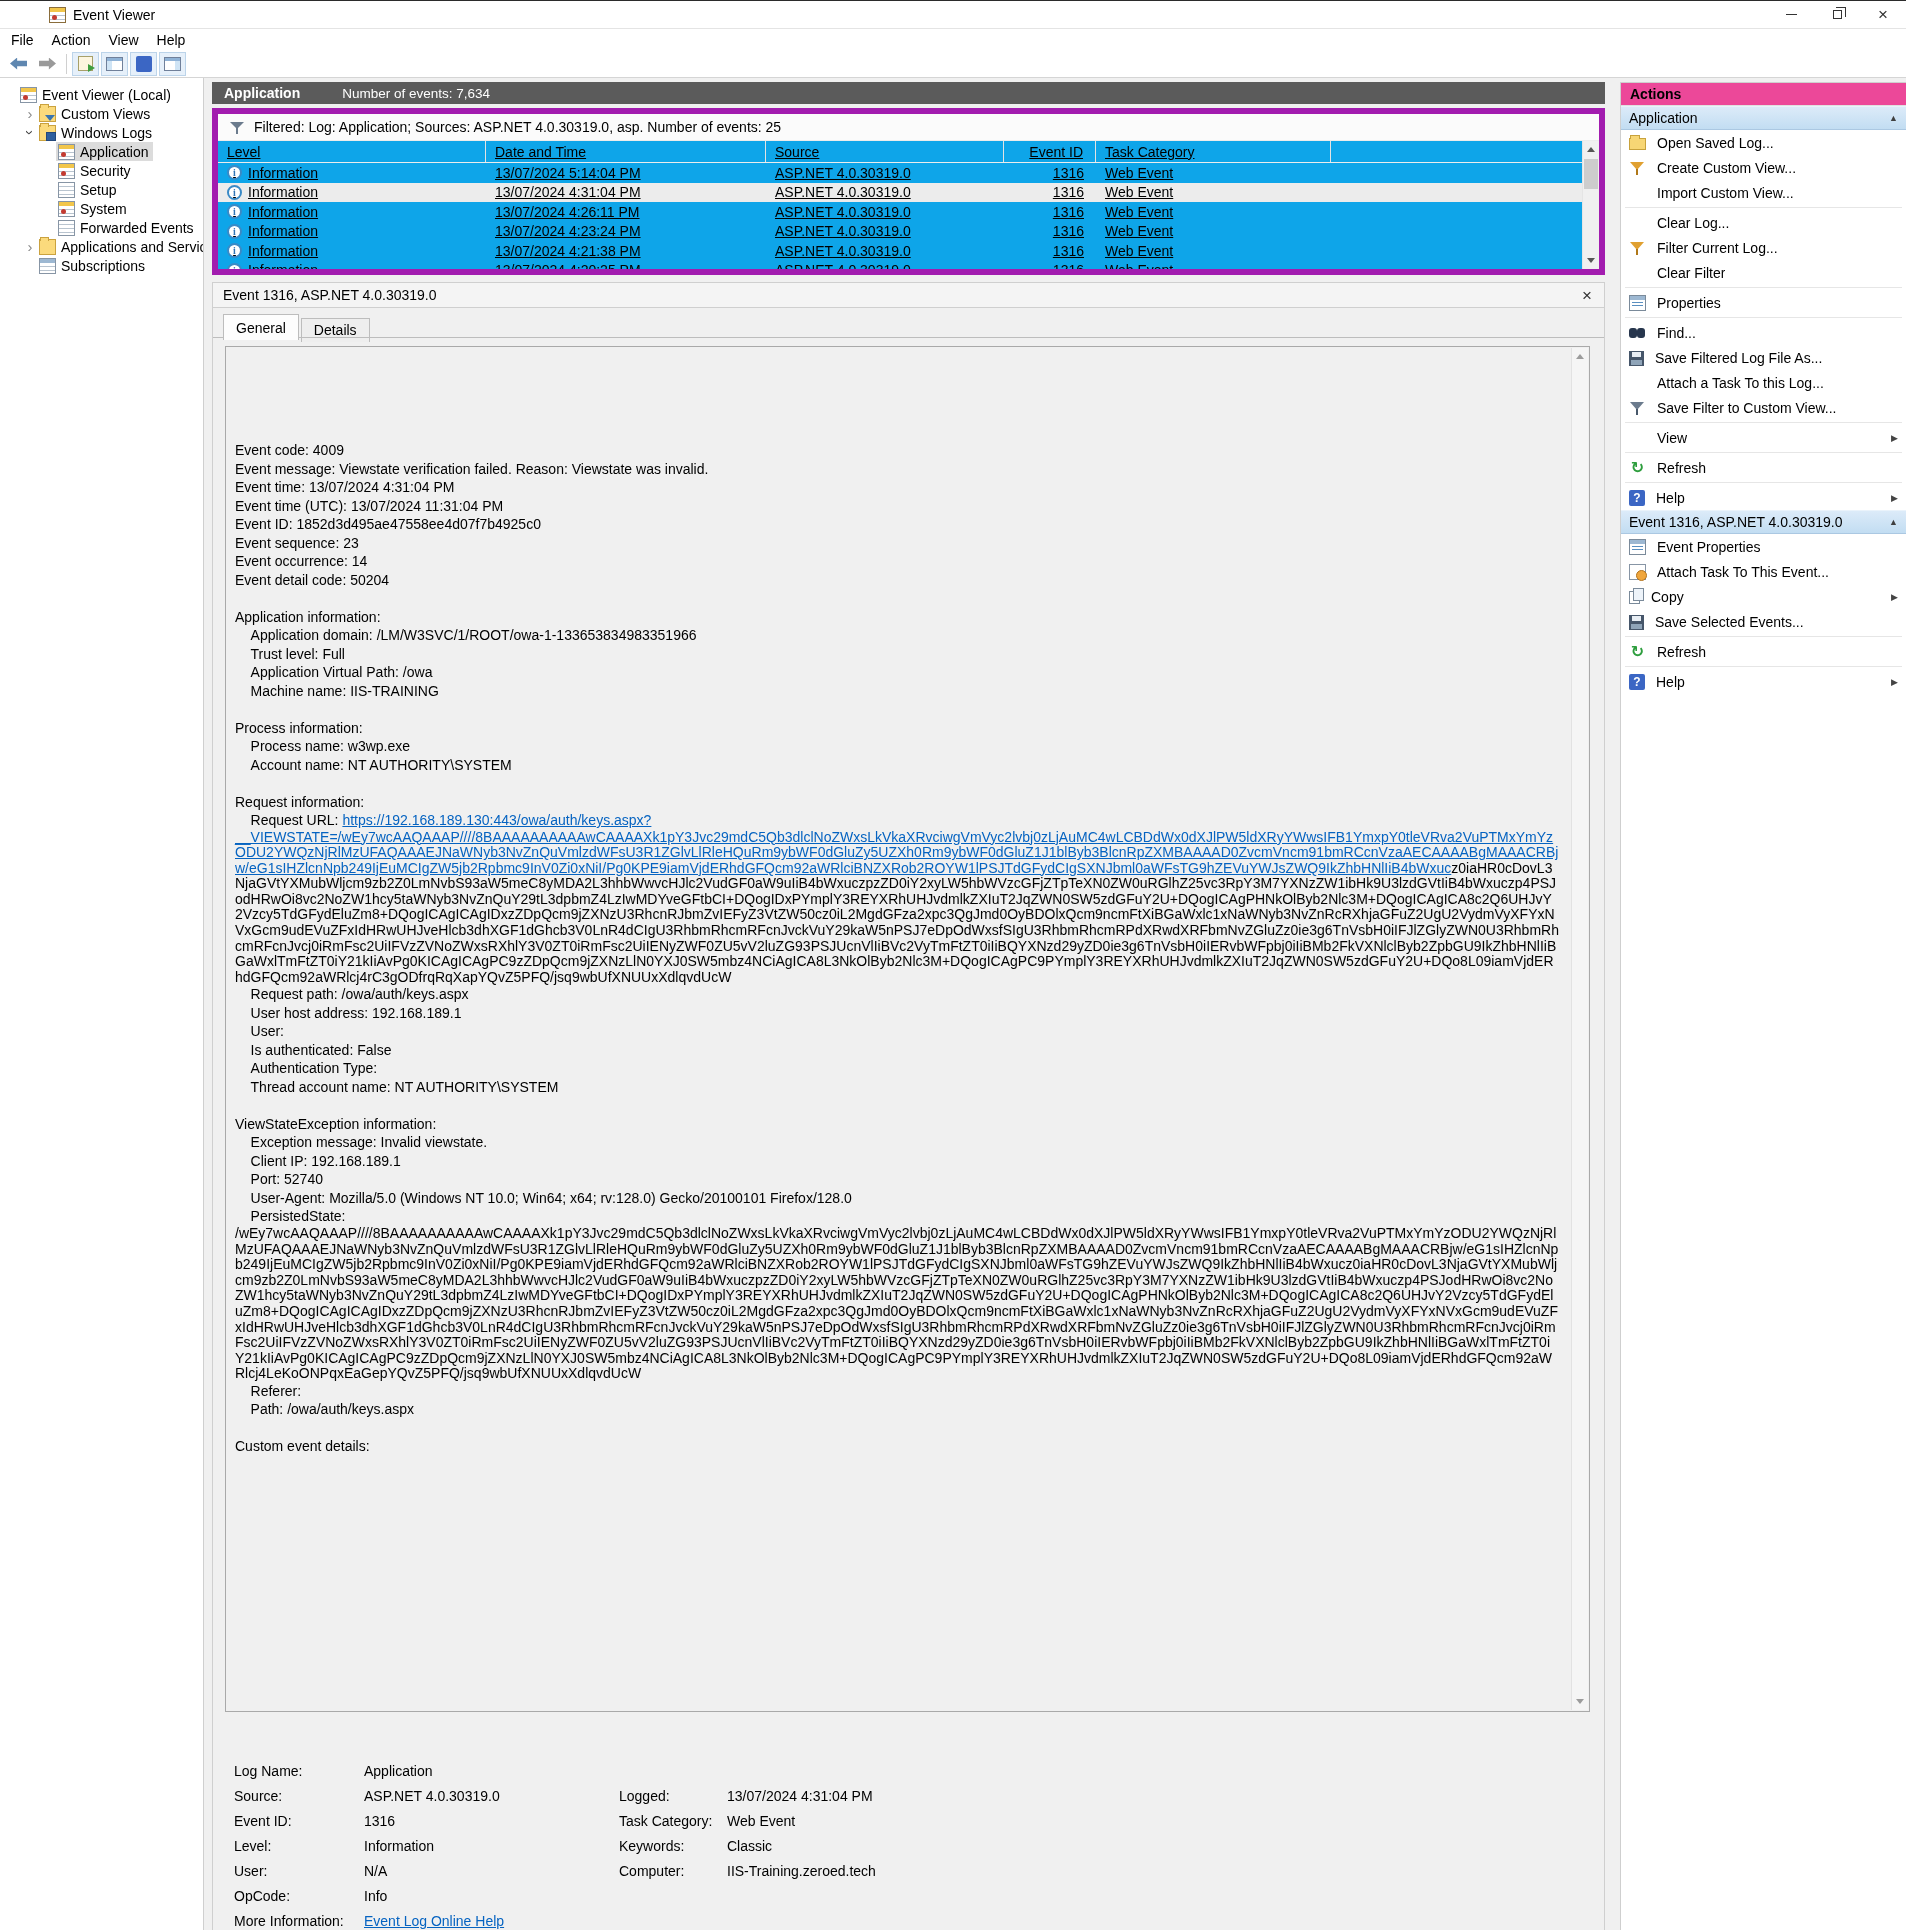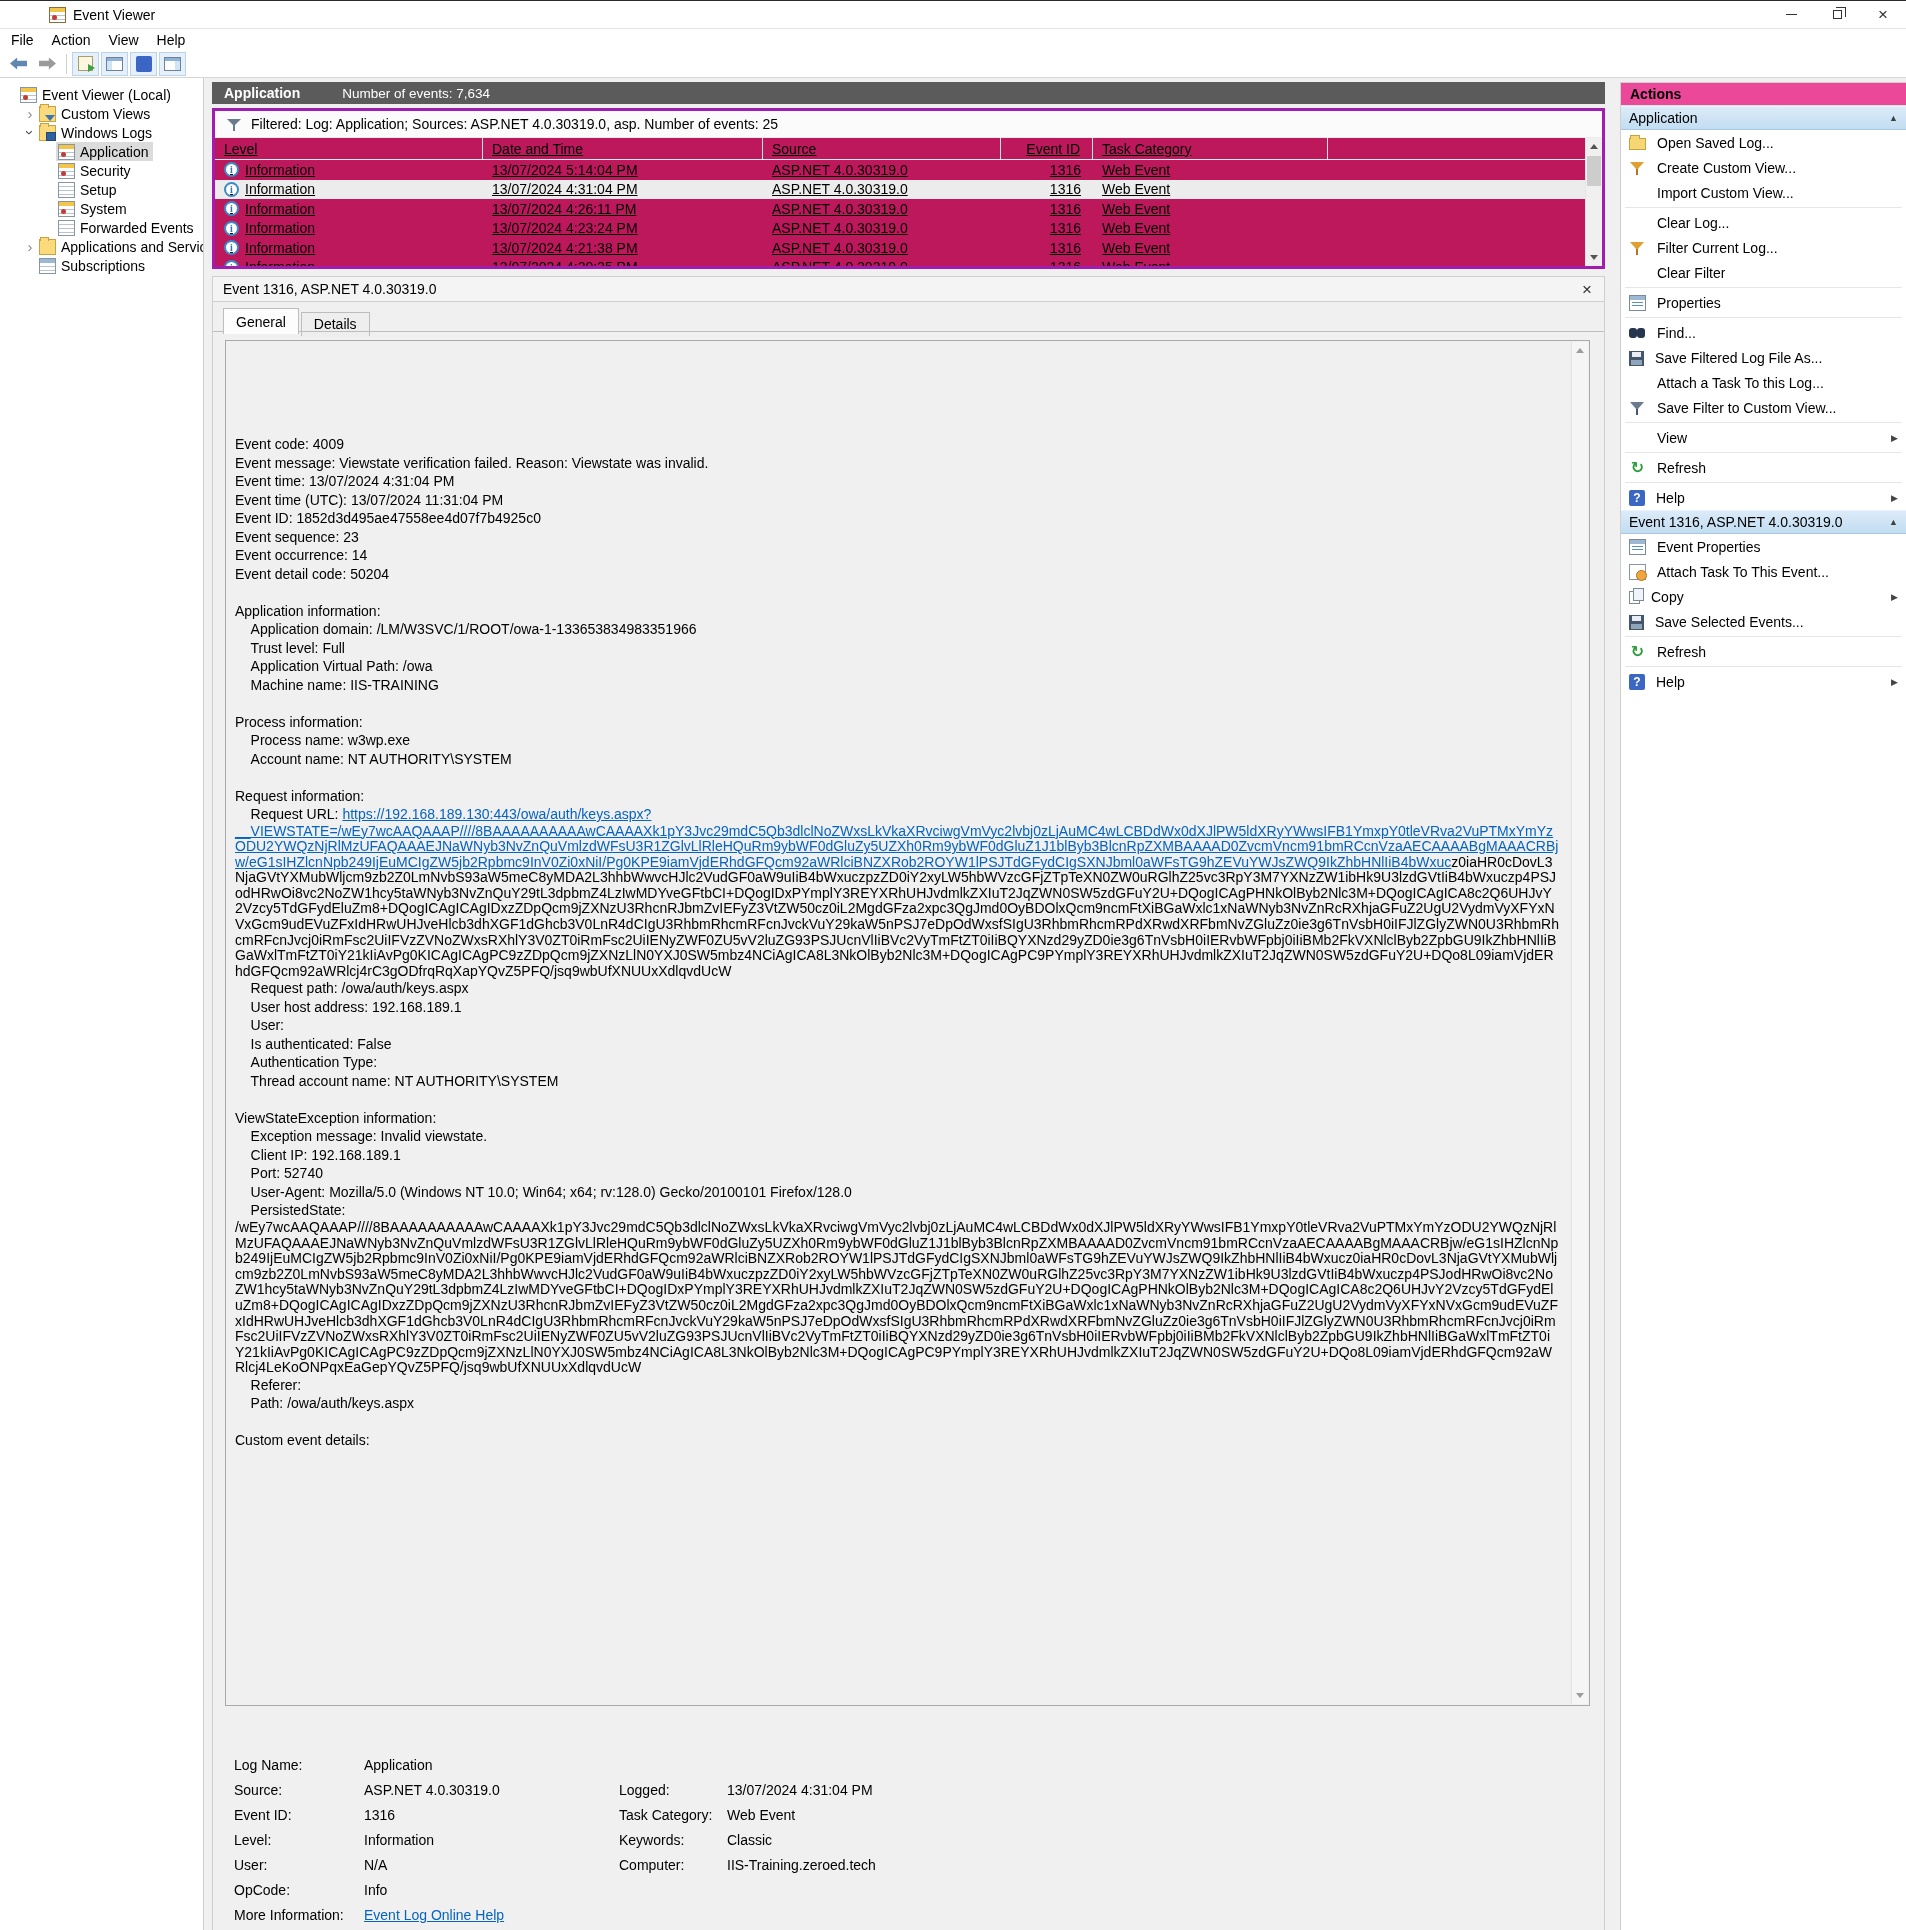--- a/index.html
+++ b/index.html
@@ -60,21 +60,21 @@
   .ticon.log-event::after,.ticon.event-viewer::after { content:''; position:absolute; bottom:2px; left:2px; width:5px; height:5px; border-radius:50%; background:#c43b31; }
   .ticon.subscriptions::before { content:''; position:absolute; top:0; left:0; right:0; height:4px; background:#9db8d2; }
   .tlabel { font-size:14px; }
 
   
   .center { flex:1; display:flex; flex-direction:column; padding:4px 8px 6px 8px; min-width:0; }
   .center-header { height:22px; background:#5b5b5b; color:#fff; display:flex; align-items:center; flex:none; }
   .center-header .hd-title { font-weight:bold; font-size:14px; margin-left:12px; }
   .center-header .hd-sub { font-size:13.5px; margin-left:42px; }
 
-  .list-box { border:3px solid #a21caf; background:#be185d; margin-top:4px; flex:none; }
+  .list-box { border:6px solid #a21caf; background:#0ea5e9; margin-top:4px; flex:none; }
   .filter-bar { height:27px; display:flex; align-items:center; border-bottom:1px solid #ececec; background:#fbfbfb; }
   .funnel { width:14px; height:13px; position:relative; margin:0 10px 0 12px; }
   .funnel::before { content:''; position:absolute; top:1px; left:0; border-left:7px solid transparent; border-right:7px solid transparent; border-top:7px solid #6b7b8d; }
   .funnel::after { content:''; position:absolute; top:7px; left:6px; width:2px; height:6px; background:#6b7b8d; }
   .filter-text { font-size:14px; }
 
   .grid { position:relative;text-decoration:underline; }
   .grid-header { height:22px; display:flex; border-bottom:1px solid #ececec; padding-right:17px; }
   .gh-cell { display:flex; align-items:center; padding-left:9px; font-size:14px; border-right:1px solid #e3e3e3; overflow:hidden; white-space:nowrap; }
   .gh-cell.right { justify-content:flex-end; padding-right:12px; }

